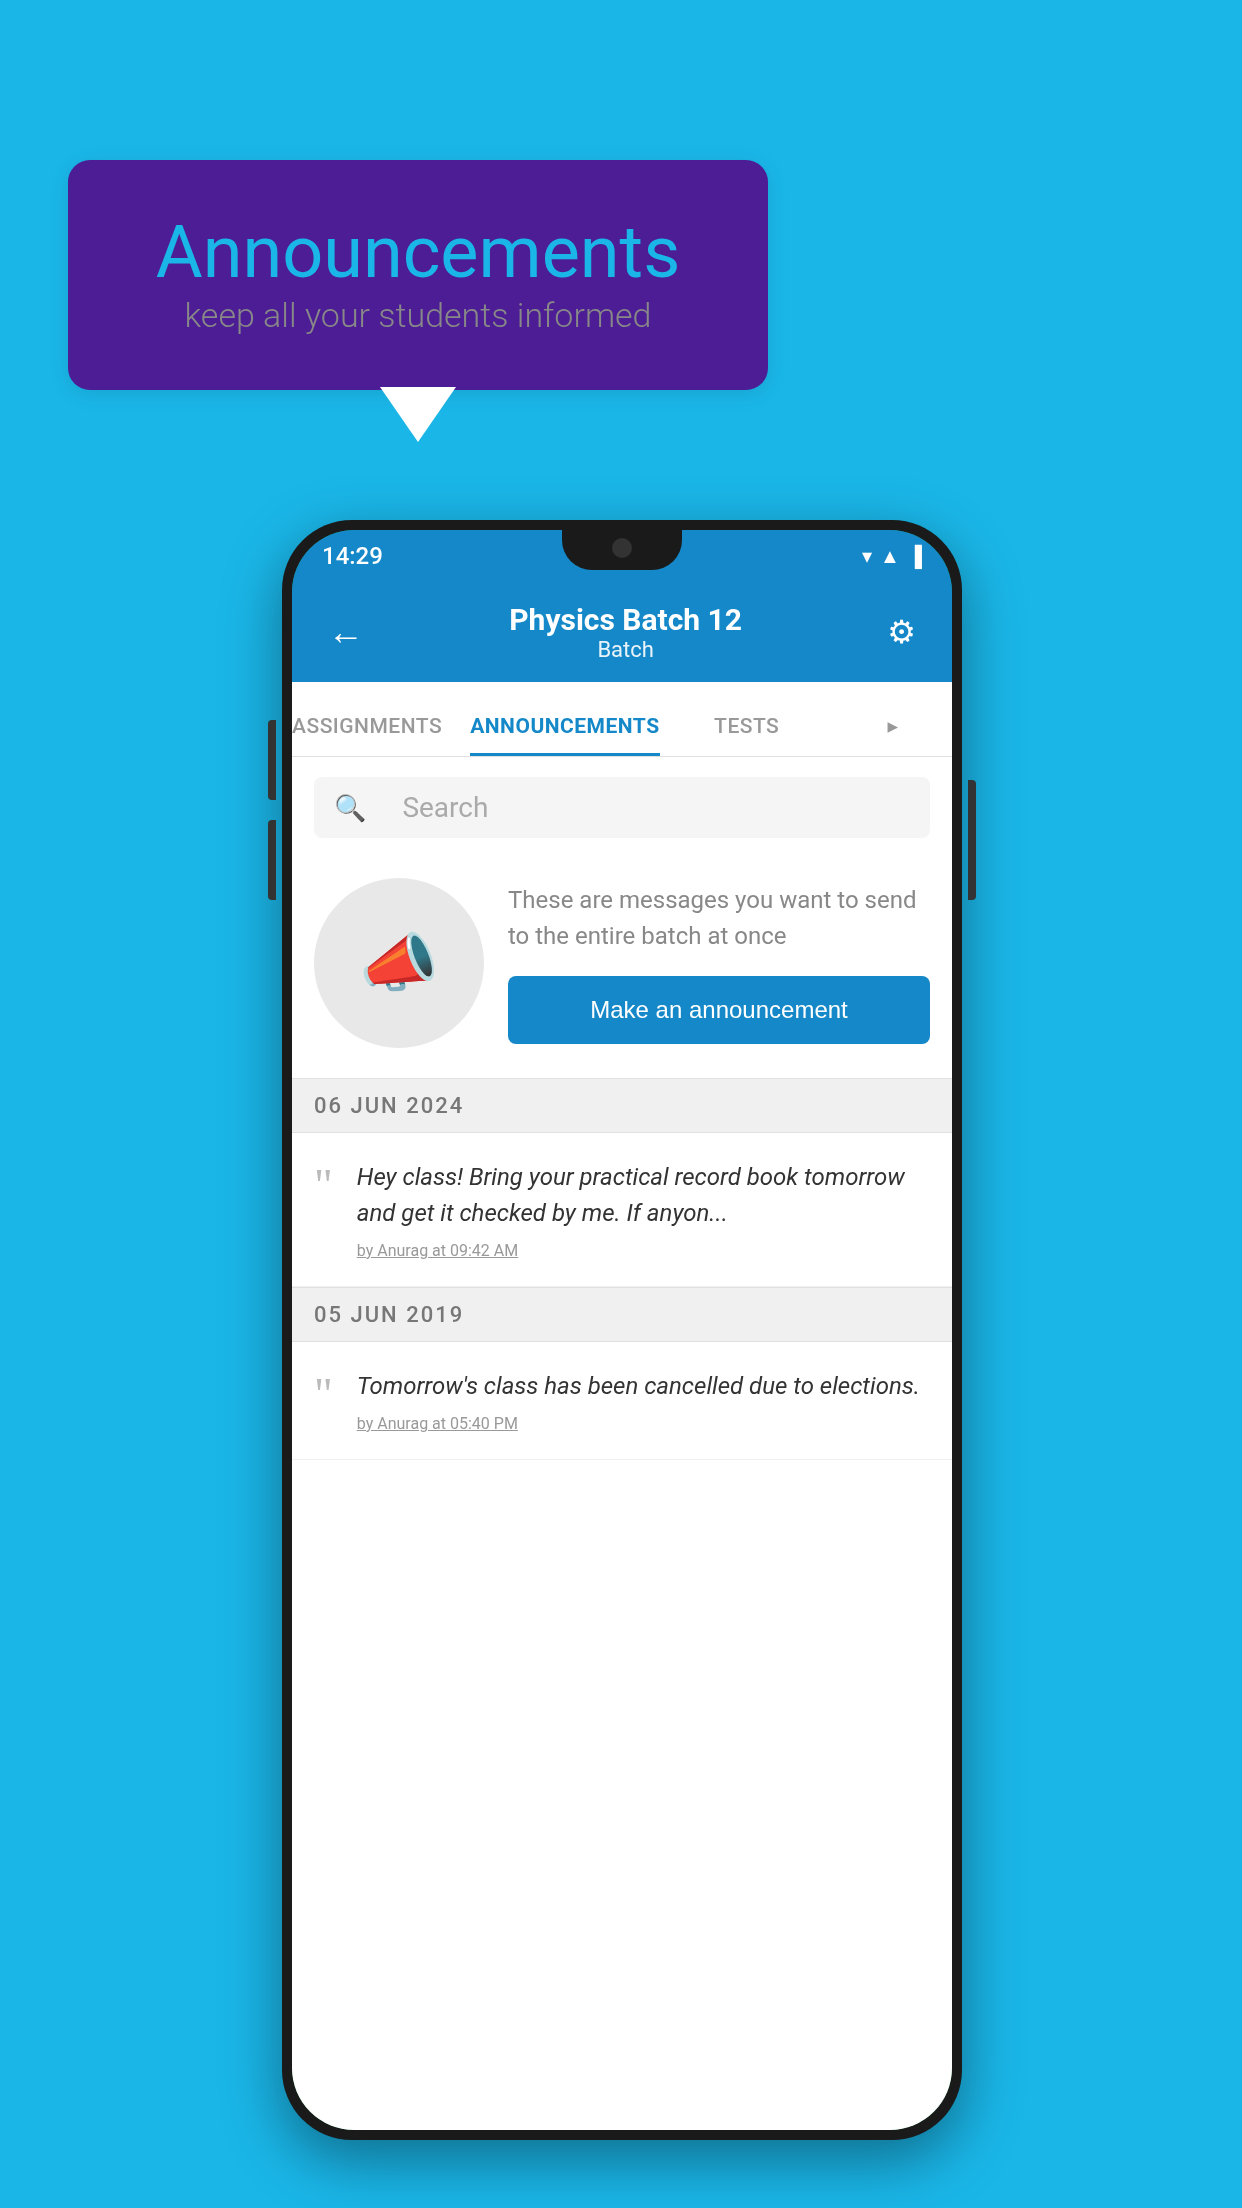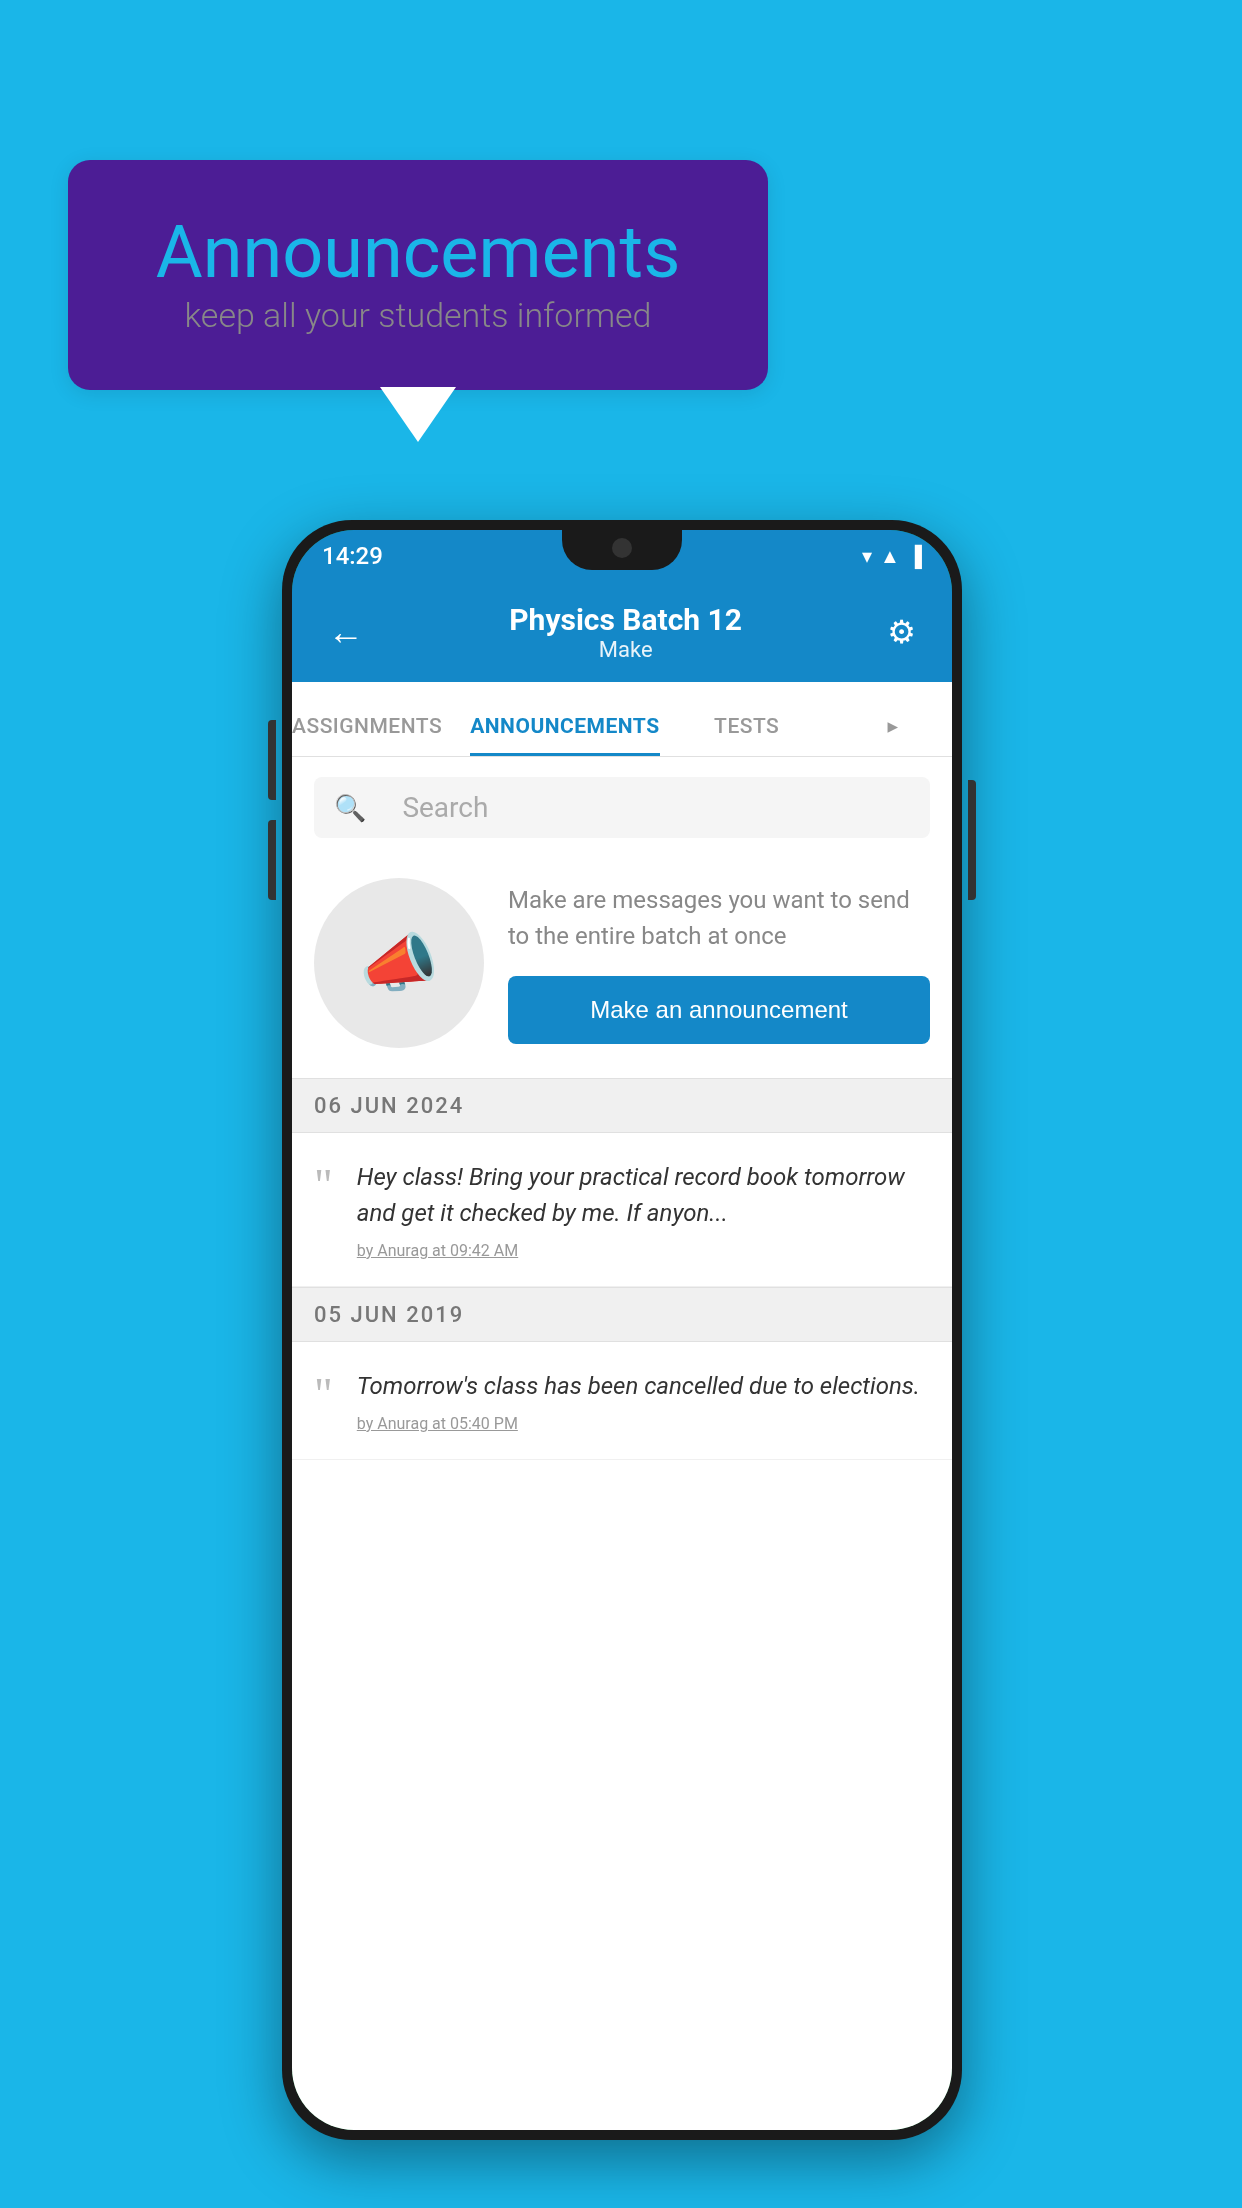--- a/index.html
+++ b/index.html
@@ -365,21 +365,21 @@
           <span>▾</span>
           <span>▲</span>
           <span>▐</span>
         </div>
       </div>
 
       <div class="app-bar">
         <div class="back-btn">←</div>
         <div class="app-bar-center">
           <span class="app-bar-title">Physics Batch 12</span>
-          <span class="app-bar-subtitle">Make</span>
+          <span class="app-bar-subtitle">Batch</span>
         </div>
         <div class="gear-btn">⚙</div>
       </div>
 
       <div class="tabs">
         <div class="tab">ASSIGNMENTS</div>
         <div class="tab active">ANNOUNCEMENTS</div>
         <div class="tab">TESTS</div>
         <div class="tab">▸</div>
       </div>
@@ -389,21 +389,21 @@
         <div class="search-bar">
           <span class="search-icon-wrap">🔍</span>
           <span class="search-text">Search</span>
         </div>
 
         <div class="announcement-cta">
           <div class="announcement-icon-circle">
             <span class="megaphone-icon">📣</span>
           </div>
           <div class="announcement-right">
-            <p class="announcement-desc">Make are messages you want to send to the entire batch at once</p>
+            <p class="announcement-desc">These are messages you want to send to the entire batch at once</p>
             <button class="make-announcement-btn">Make an announcement</button>
           </div>
         </div>
 
         <div class="date-separator">
           <span>06  JUN  2024</span>
         </div>
 
         <div class="message-item">
           <div class="quote-icon">"</div>

